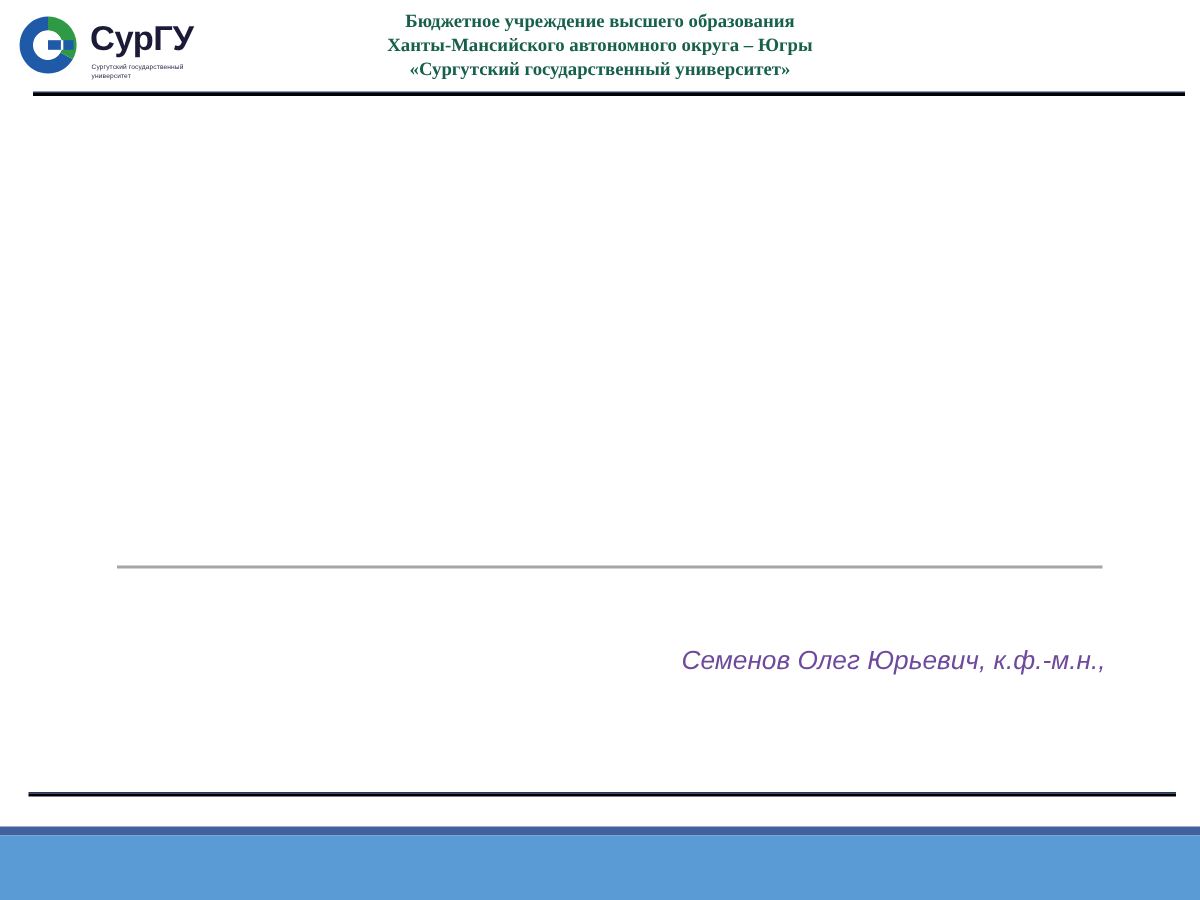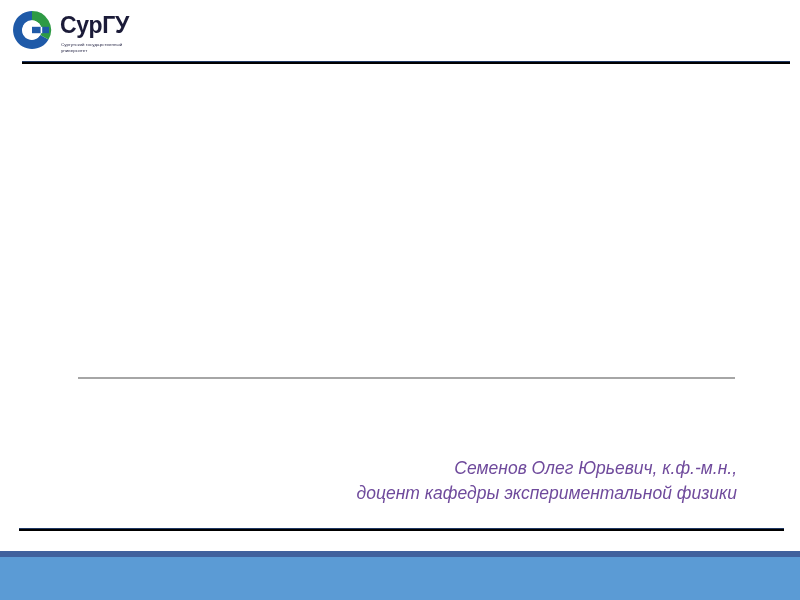--- a/index.html
+++ b/index.html
@@ -132,21 +132,20 @@
     position: absolute;
     left: 180px;
     top: 428px;
     width: 557px;
     text-align: right;
     font-family: "Liberation Sans", sans-serif;
     font-style: italic;
     font-size: 17.5px;
     line-height: 25px;
     color: #6f4a9c;
-    margin-top: 28px;
   }
   .author-block .aline { display: block; white-space: nowrap; }
 
   
   .band-dark {
     position: absolute;
     left: 0;
     top: 551px;
     width: 800px;
     height: 6px;
@@ -184,30 +183,34 @@
         </svg>
       </div>
       <div class="logo-word">СурГУ</div>
       <div class="logo-sub">
         <span>Сургутский государственный</span>
         <br>
         <span>университет</span>
       </div>
     </div>
 
+    <div class="org-title">
+      <span class="line">Бюджетное учреждение высшего образования</span>
+      <span class="line">Ханты-Мансийского автономного округа – Югры</span>
+      <span class="line">«Сургутский государственный университет»</span>
+    </div>
   </div>
 
   <div class="rule-top"></div>
 
 
   <div class="rule-mid"></div>
 
   <div class="author-block">
     <span class="aline">Семенов Олег Юрьевич, к.ф.-м.н.,</span>
-    <span class="aline">доцент кафедры экспериментальной физики</span>
   </div>
 
   <div class="rule-bottom"></div>
 
   <div class="band-dark"></div>
   <div class="band-light"></div>
 
 </div>
 
 </body></html>

